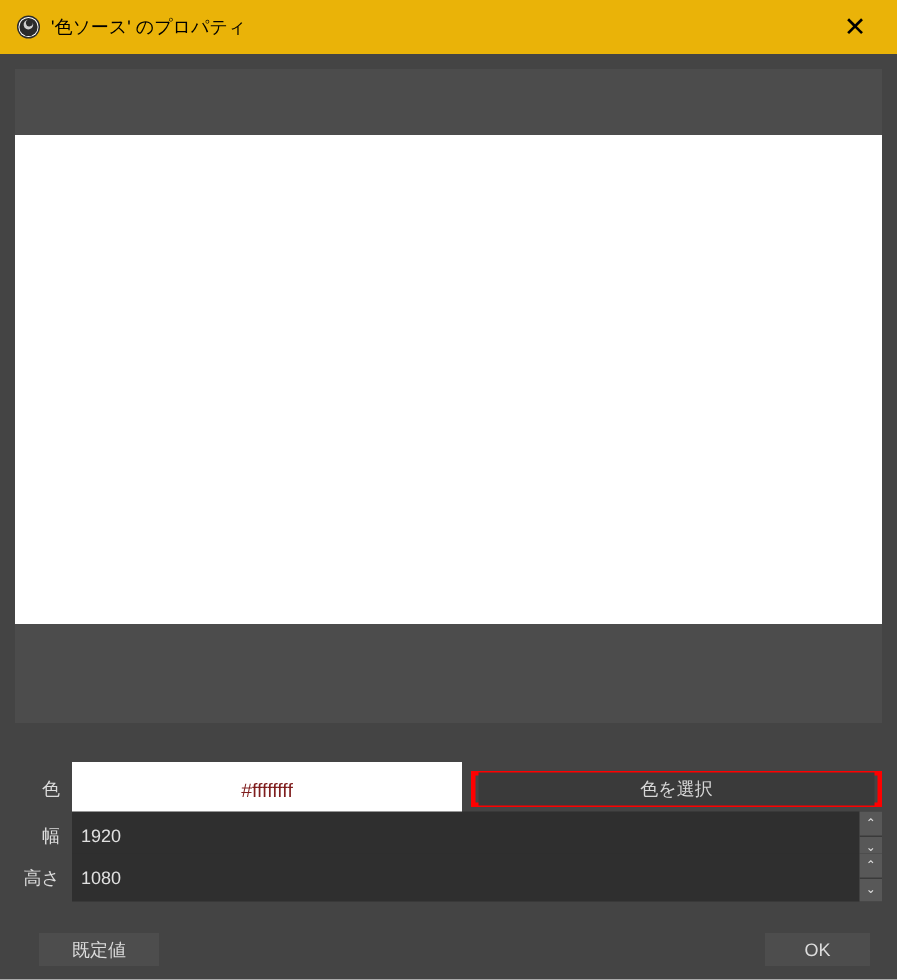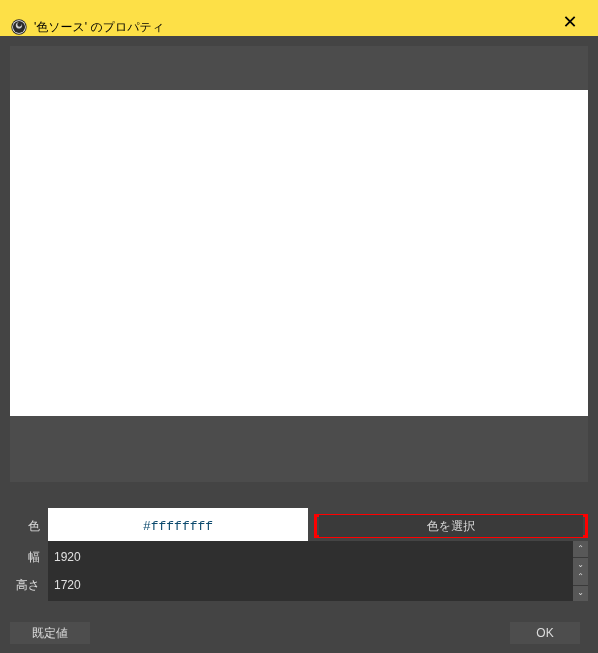--- a/index.html
+++ b/index.html
@@ -7,23 +7,23 @@
     padding: 0;
     width: 598px;
     height: 653px;
     font-family: "Meiryo", "MS PGothic", sans-serif;
     font-size: 12px;
     background: #ffffff;
     overflow: hidden;
   }
   .titlebar {
     height: 36px;
-    background: #fde047;
-    display: flex;
-    align-items: flex-end;
+    background: #eab308;
+    display: flex;
+    align-items: center;
     padding: 0 8px 0 10px;
     box-sizing: border-box;
     font-size: 12px;
     color: #000;
   }
   .titlebar .obs-logo {
     width: 18px; height: 18px;
     margin-right: 6px;
     display: inline-flex;
     align-items: center;
@@ -79,25 +79,25 @@
     width: 38px;
     text-align: right;
     padding-right: 8px;
     box-sizing: border-box;
     font-size: 12px;
   }
   .color-swatch {
     flex: 0 0 260px;
     height: 36px;
     background: #ffffff;
-    color: #0c4a6e;
-    display: flex;
-    align-items: center;
-    justify-content: center;
-    font-family: Liberation Mono, monospace;
+    color: #7f1d1d;
+    display: flex;
+    align-items: center;
+    justify-content: center;
+    font-family: Liberation Sans, sans-serif;
     font-size: 13px;
     box-sizing: border-box;
   }
   .pick-wrap {
     flex: 1 1 auto;
     margin-left: 6px;
     border: 3px solid #ff0000;
     box-sizing: border-box;
     height: 24px;
     display: flex;
@@ -143,21 +143,21 @@
     color: #ddd;
     font-size: 8px;
     line-height: 8px;
     display: flex;
     align-items: center;
     justify-content: center;
   }
   .spin-arrows .up { border-bottom: 1px solid #3a3a3a; }
   .footer {
     position: absolute;
-    left: 0; right: 0; bottom: 0;
+    left: 16px; right: 0; bottom: 0;
     height: 40px;
     display: flex;
     align-items: center;
     padding: 0 10px;
     box-sizing: border-box;
   }
   .btn {
     background: #4d4d4d;
     color: #dcdcdc;
     height: 22px;
@@ -216,21 +216,21 @@
         <div class="spin-arrows">
           <div class="up">⌃</div>
           <div class="down">⌄</div>
         </div>
       </div>
     </div>
 
     <div class="row">
       <div class="row-label">高さ</div>
       <div class="spin-input">
-        <span>1720</span>
+        <span>1080</span>
         <div class="spin-arrows">
           <div class="up">⌃</div>
           <div class="down">⌄</div>
         </div>
       </div>
     </div>
 
   </div>
 
   <div class="footer">

